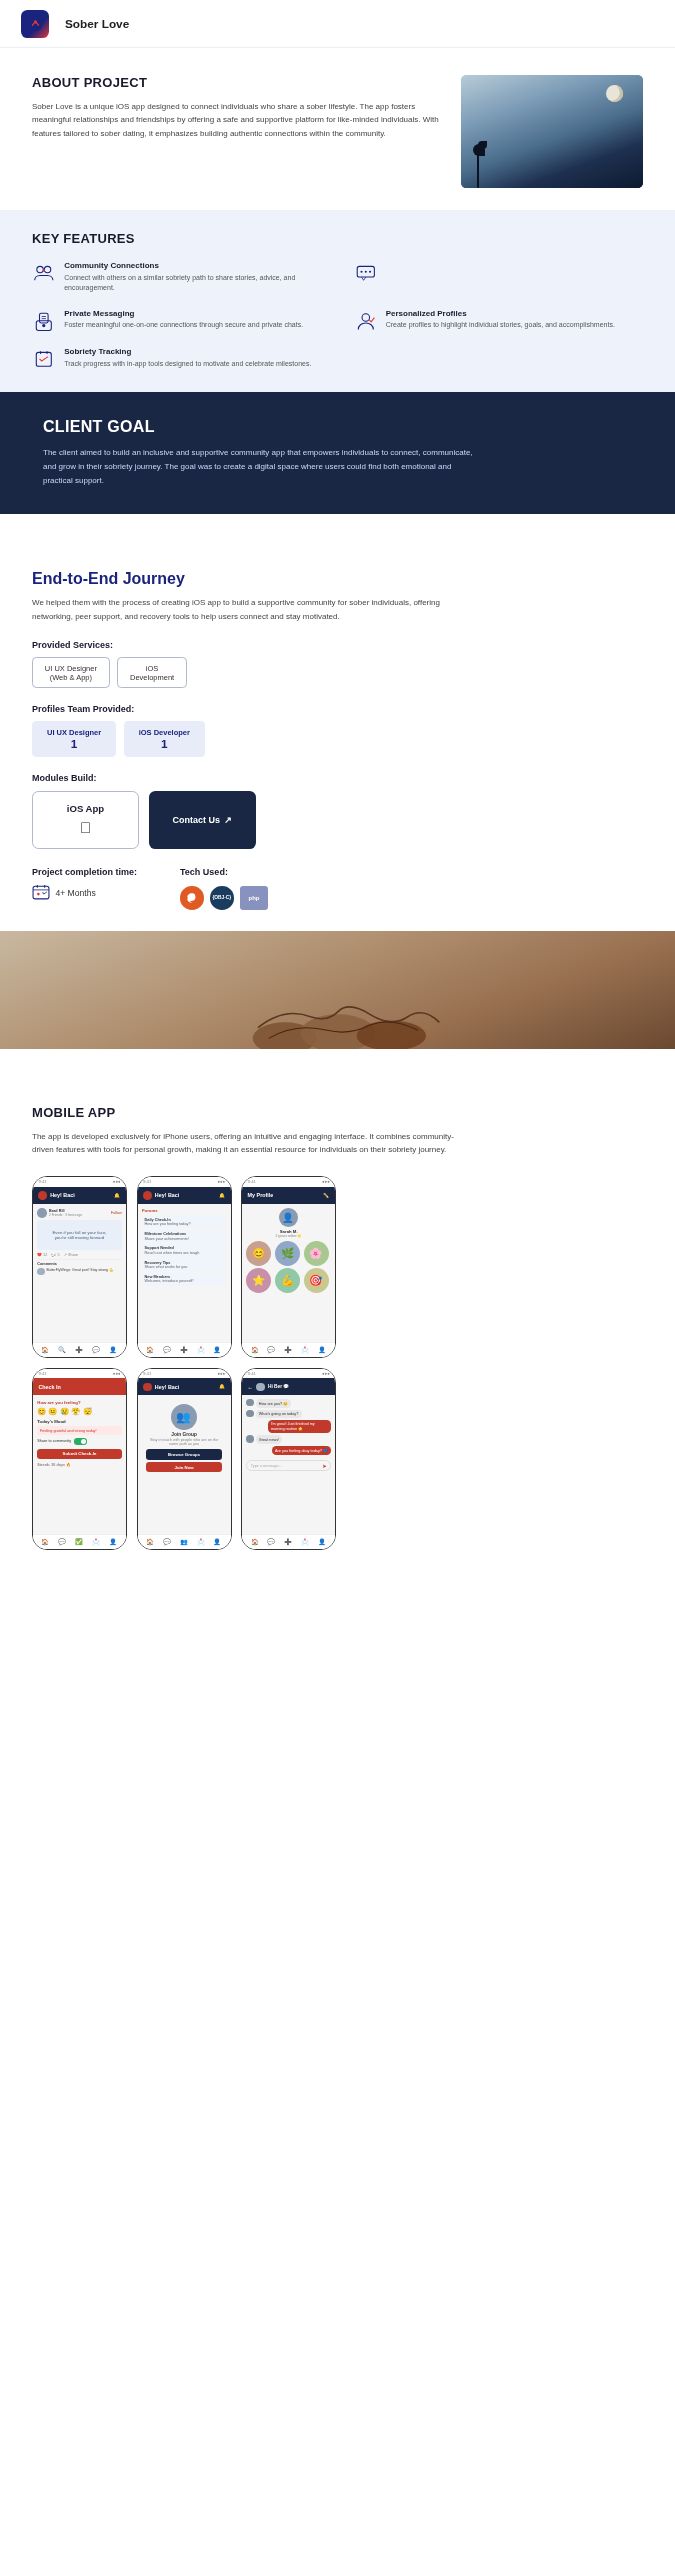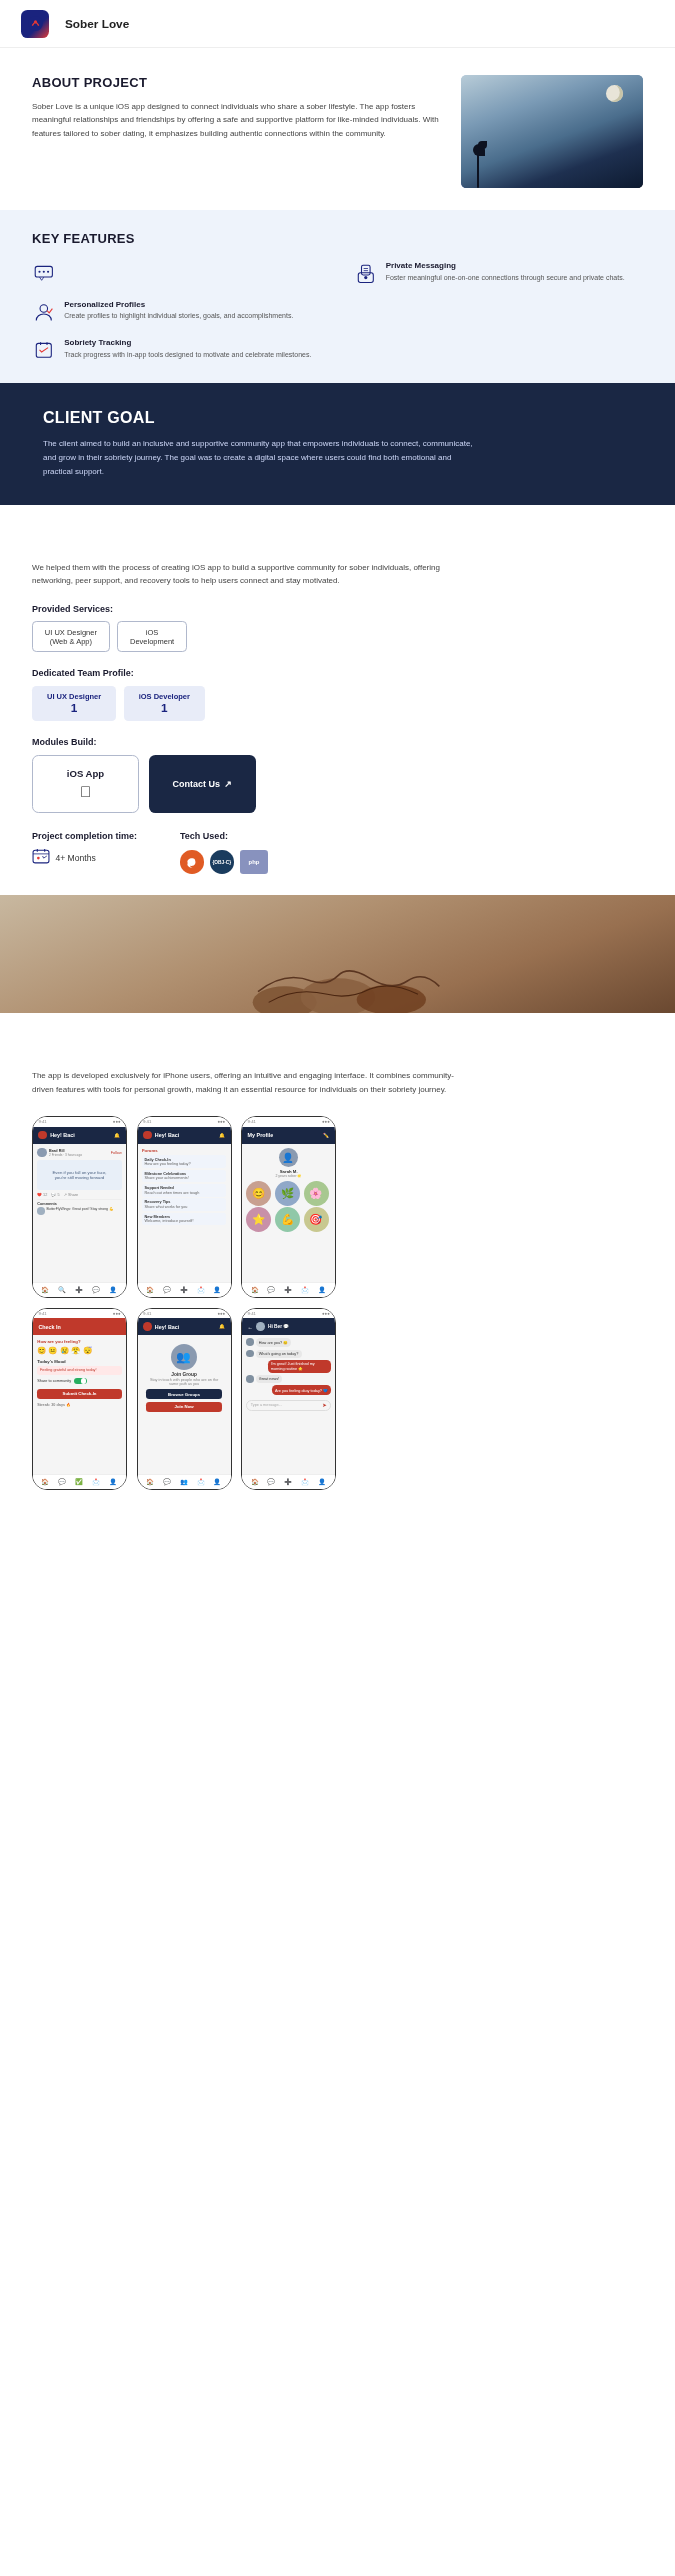--- a/index.html
+++ b/index.html
@@ -444,20 +444,34 @@
       <div style="position:absolute;bottom:32px;left:11.8px;width:11.8px;height:11.8px;background:#0d1220;border-radius:50% 50% 0 50%;"></div>
       <div style="position:absolute;bottom:39px;left:17px;width:8.6px;height:8.6px;background:#0d1220;border-radius:50% 0 50% 50%;"></div>
     </div>
   </div>
 </div>
 
 <div class="features-section">
   <h2 class="section-heading">KEY FEATURES</h2>
   <div class="features-grid">
 
+    <div class="feature-item">
+      <div class="feature-icon">
+        <svg width="23.6" height="23.6" viewBox="0 0 44 44" fill="none">
+          <circle cx="15" cy="16" r="6" fill="none" stroke="#1a237e" stroke-width="2"></circle>
+          <circle cx="29" cy="16" r="6" fill="none" stroke="#1a237e" stroke-width="2"></circle>
+          <path d="M5 36c0-5 4-9 10-9h14c6 0 10 4 10 9" stroke="#1a237e" stroke-width="2" fill="none"></path>
+          <circle cx="22" cy="18" r="2" fill="#e53935"></circle>
+        </svg>
+      </div>
+      <div>
+        <div class="feature-title">Community Connections</div>
+        <div class="feature-desc">Connect with others on a similar sobriety path to share stories, advice, and encouragement.</div>
+      </div>
+    </div>
 
     <div class="feature-item">
       <div class="feature-icon">
         <svg width="23.6" height="23.6" viewBox="0 0 44 44" fill="none">
           <rect x="6" y="10" width="32" height="20" rx="4" fill="none" stroke="#1a237e" stroke-width="2"></rect>
           <circle cx="14" cy="20" r="2" fill="#1a237e"></circle>
           <circle cx="22" cy="20" r="2" fill="#1a237e"></circle>
           <circle cx="30" cy="20" r="2" fill="#1a237e"></circle>
           <path d="M14 30 L18 36 L22 30" fill="none" stroke="#1a237e" stroke-width="1.5"></path>
         </svg>
@@ -510,33 +524,34 @@
 </div>
 
 <div class="client-goal-section">
   <h2 class="client-goal-title">CLIENT GOAL</h2>
   <p class="client-goal-desc">The client aimed to build an inclusive and supportive community app that empowers individuals to connect, communicate, and grow in their sobriety journey. The goal was to create a digital space where users could find both emotional and practical support.</p>
 </div>
 
 <div style="height:27px;background:#fff;"></div>
 
 <div class="journey-section">
+  <h2 class="journey-title">End-to-End Journey</h2>
   <p class="journey-desc">We helped them with the process of creating iOS app to build a supportive community for sober individuals, offering networking, peer support, and recovery tools to help users connect and stay motivated.</p>
 
   <div class="services-label">Provided Services:</div>
   <div class="services-tags">
     <div class="service-tag">
       UI UX Designer<br>(Web &amp; App)
     </div>
     <div class="service-tag">
       iOS<br>Development
     </div>
   </div>
 
-  <div class="team-label">Dedicated Team Profile:</div>
+  <div class="team-label">Profiles Team Provided:</div>
   <div class="team-tags">
     <div class="team-tag">
       UI UX Designer<br><span>1</span>
     </div>
     <div class="team-tag">
       iOS Developer<br><span>1</span>
     </div>
   </div>
 
   <div class="modules-label">Modules Build:</div>
@@ -602,20 +617,21 @@
         <path d="M150 140 Q200 100 250 120 Q280 130 300 110 Q320 90 360 115 Q400 140 430 120 Q460 100 490 130" stroke="#5a3520" stroke-width="3" fill="none"></path>
         <path d="M170 160 Q220 130 280 145 Q320 155 360 135 Q400 120 450 145" stroke="#4a2510" stroke-width="2" fill="none"></path>
       </svg>
     </div>
   </div>
 </div>
 
 <div style="height:27px;background:#fff;"></div>
 
 <div class="mobile-section">
+  <h2 class="section-heading">MOBILE APP</h2>
   <p class="mobile-desc">The app is developed exclusively for iPhone users, offering an intuitive and engaging interface. It combines community-driven features with tools for personal growth, making it an essential resource for individuals on their sobriety journey.</p>
 
   <div class="phones-row">
 
     <div class="phone-mockup">
       <div class="phone-screen">
         <div class="phone-status-bar">
           <span>9:41</span>
             <span>●●●</span>
         </div>

